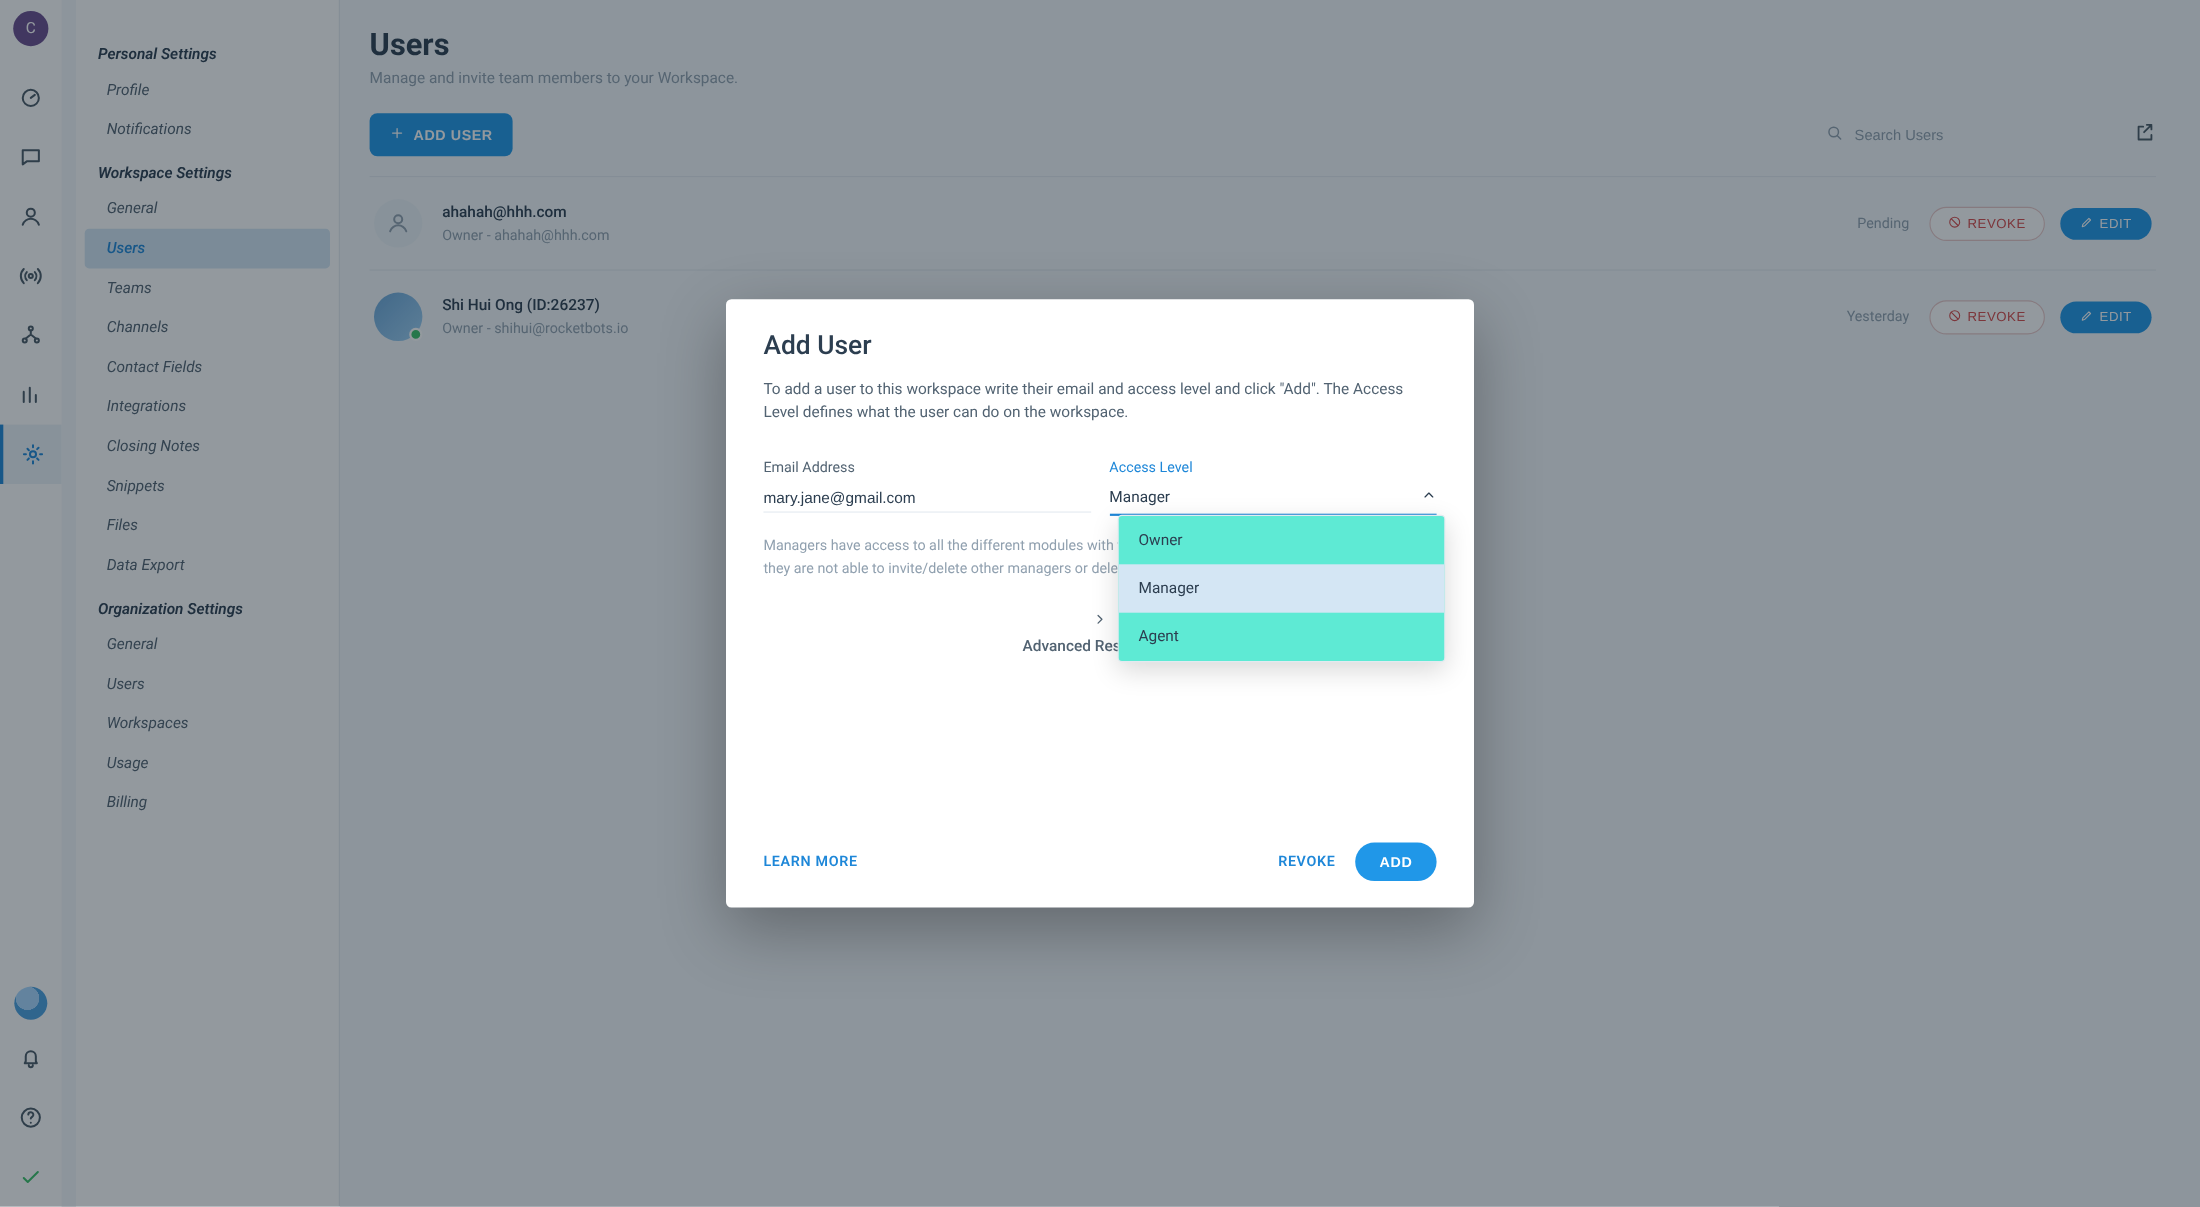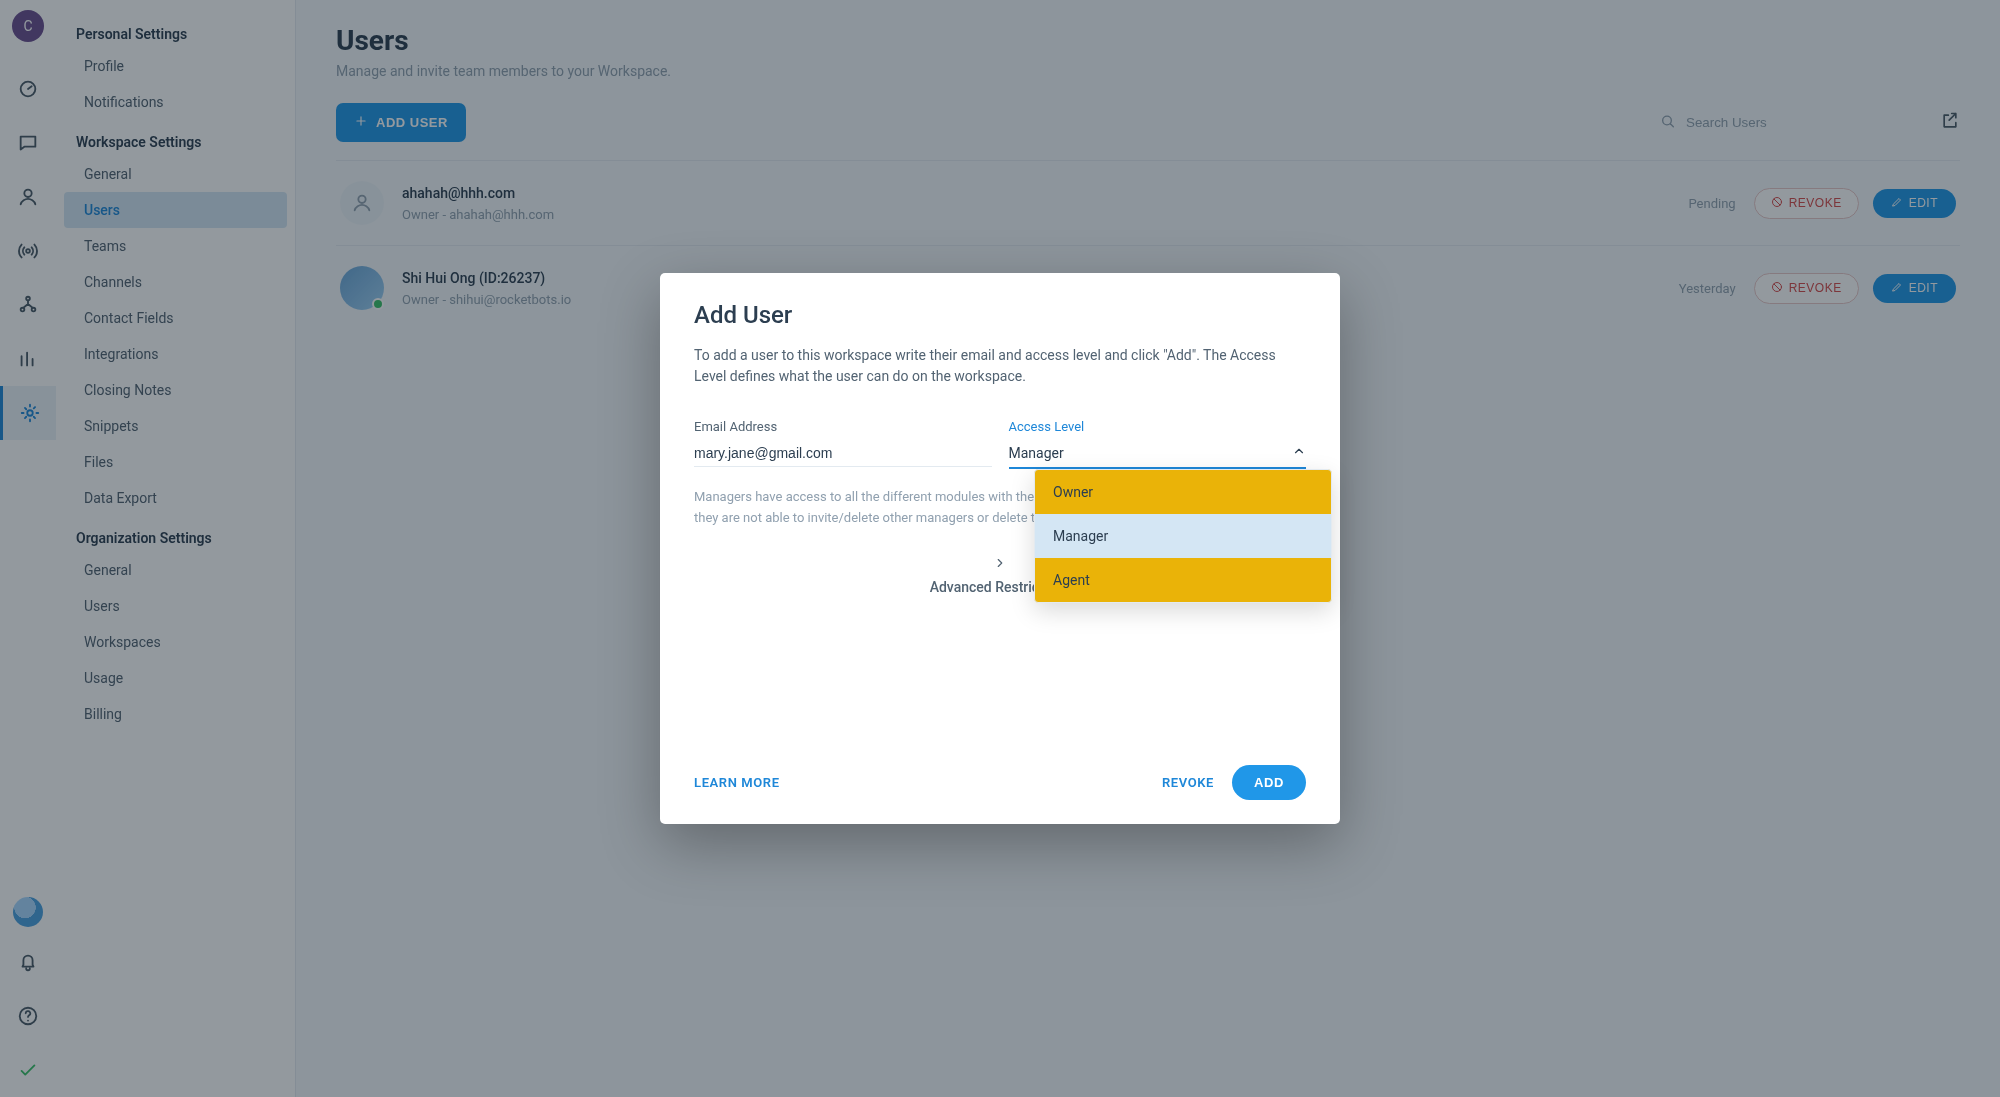--- a/index.html
+++ b/index.html
@@ -45,23 +45,24 @@
   }
   .iconbar-item.active-ico { background: var(--hover); color: var(--primary); border-left: 3px solid var(--primary); }
   .iconbar-item svg { width: 22px; height: 22px; }
   .iconbar-spacer { flex: 1; }
   .foot-avatar {
     width: 30px; height: 30px; border-radius: 50%;
     background: radial-gradient(circle at 40% 35%, #a8d8ff 0 40%, #4aa0e0 41% 100%);
     margin: 8px 0;
   }
   .settings-panel {
-    position: absolute; left: 56px; top: 0; bottom: 0; width: 240px;
+    position: absolute; left: 69px; top: 0; bottom: 0; width: 240px;
     background: var(--card); border-right: 1px solid var(--border);
-    padding-top: 12px;
+    padding-top: 28px;
+    font-style: italic;
   }
   .settings-section-title {
     font-size: 14px; color: var(--text-dark); font-weight: 600;
     padding: 14px 20px 6px;
   }
   .settings-link {
     font-size: 14px; color: var(--text-mid);
     padding: 10px 16px 10px 28px; cursor: pointer;
   }
   .settings-link.active { background: var(--active); color: var(--primary); font-weight: 500; border-radius: 4px; margin: 0 8px; padding-left: 20px; }
@@ -149,22 +150,22 @@
   .manager-desc { margin-top: 18px; font-size: 13px; color: var(--text-light); line-height: 1.55; max-width: 560px; }
   .adv-row { display: flex; align-items: center; gap: 6px; margin-top: 28px; color: var(--text-mid); font-size: 14px; cursor: pointer; font-weight: 500; flex-direction: column; }
   .modal-actions { display: flex; justify-content: space-between; align-items: center; gap: 18px; margin-top: 170px; }
   .btn-learn { margin-right: auto; color: var(--primary); font-size: 13px; letter-spacing: .6px; font-weight: 600; cursor: pointer; }
   .btn-cancel { color: var(--primary); font-size: 13px; letter-spacing: .6px; font-weight: 600; cursor: pointer; }
   .btn-add {
     background: var(--primary-bright); color:#fff; border:none; border-radius: 18px;
     padding: 10px 22px; font-size: 13px; letter-spacing: .6px; font-weight: 600; cursor:pointer;
   }
   .dropdown-menu {
-    position: absolute; left: 374px; top: 196px; width: 298px;
-    background: #eab308; border: 1px solid var(--border); border-radius: 4px;
+    position: absolute; left: 356px; top: 196px; width: 298px;
+    background: #5eead4; border: 1px solid var(--border); border-radius: 4px;
     box-shadow: 0 8px 24px rgba(0,0,0,.15); overflow: hidden;
   }
   .dropdown-option { padding: 14px 18px; font-size: 14px; color: var(--text-dark); cursor: pointer; }
   .dropdown-option.selected { background: var(--active); }
   svg { fill: none; stroke: currentColor; stroke-width: 2; stroke-linecap: round; stroke-linejoin: round; }
 </style>
 </head>
 <body>
 
 <div class="iconbar">

